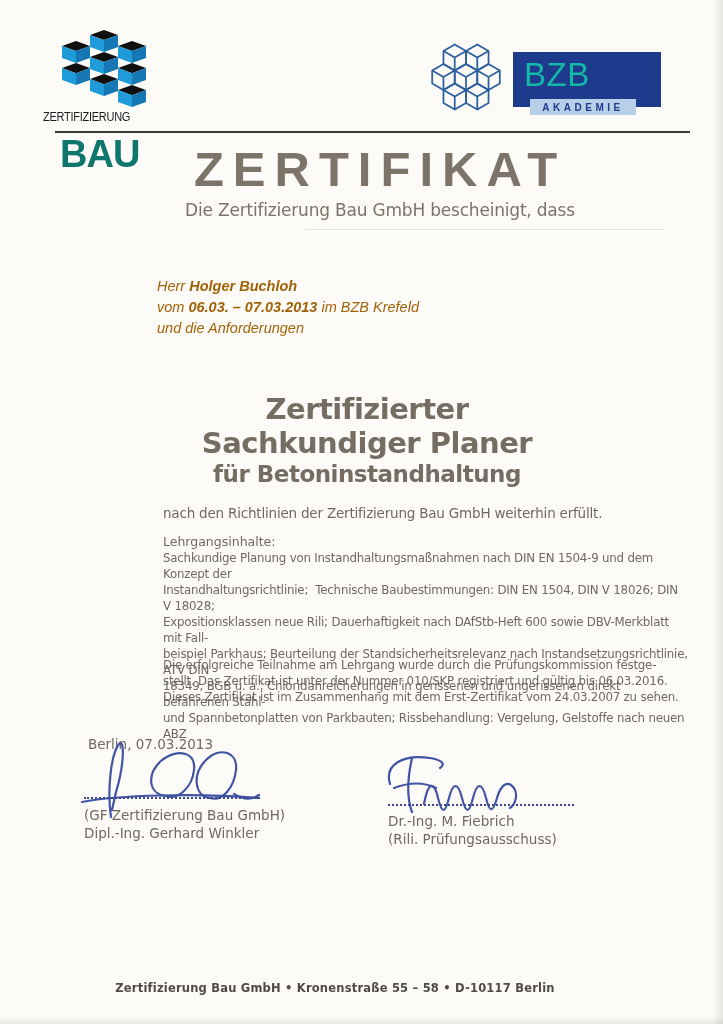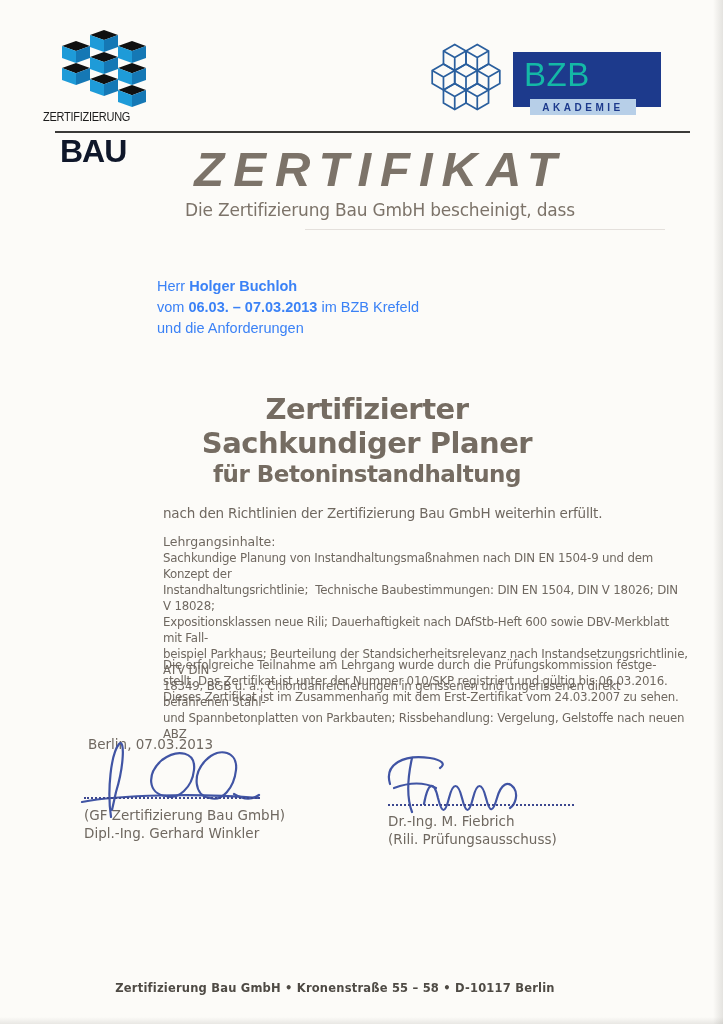--- a/index.html
+++ b/index.html
@@ -4,33 +4,33 @@
 <style>
   html,body{margin:0;padding:0;background:#8a8a8a;}
   .page{
     position:relative;width:723px;height:1024px;margin:0 auto;
     background:#fcfbf8;overflow:hidden;
     font-family:"Liberation Sans",sans-serif;
   }
   .abs{position:absolute;}
   
   .zb-word{font-size:12.5px;letter-spacing:-0.3px;color:#1c1c1c;transform:scaleX(0.88);transform-origin:left;white-space:nowrap;}
-  .bau-word{font-size:32px;font-weight:900;color:#0f172a;letter-spacing:-1px;white-space:nowrap;}
+  .bau-word{font-size:38px;font-weight:900;color:#0f766e;letter-spacing:-1px;white-space:nowrap;}
   .hr-top{height:2px;background:#3b3a38;}
   .bzb-box{background:#1d3a8c;width:148px;height:55px;}
   .bzb-text{color:#14b8a6;font-weight:400;font-size:33px;letter-spacing:0.5px;position:absolute;left:11px;top:4px;}
   .akademie-strip{background:#b7cfe8;width:106px;height:16px;position:absolute;left:17px;top:47px;
     display:flex;align-items:center;justify-content:center;}
   .akademie-text{color:#1d3a8c;font-weight:700;font-size:10px;letter-spacing:3.5px;white-space:nowrap;}
   
   .title-wrap{width:460px;text-align:center;}
-  .cert-title{font-size:49px;font-weight:700;letter-spacing:9px;color:#7c7369;white-space:nowrap;font-style:italic;}
+  .cert-title{font-size:49px;font-weight:700;letter-spacing:9px;color:#7c7369;white-space:nowrap;}
   .cert-subtitle{font-size:17px;color:#7c7369;margin-top:3px;font-family:"DejaVu Sans",sans-serif;letter-spacing:-0.2px;}
   
-  .recipient{font-size:14.5px;line-height:21px;color:#3b82f6;}
+  .recipient{font-size:14.5px;line-height:21px;color:#a16207;font-style:italic;}
   .recipient b{font-weight:700;}
   
   .award{width:510px;text-align:center;color:#756c62;font-family:"DejaVu Sans",sans-serif;}
   .award .l1,.award .l2{font-size:29px;font-weight:700;line-height:34px;letter-spacing:-0.5px;}
   .award .l3{font-size:23px;font-weight:700;line-height:28px;letter-spacing:-0.5px;}
   
   .taupe{color:#6f6860;font-family:"DejaVu Sans",sans-serif;}
   .confirm-line{font-size:13.5px;letter-spacing:-0.2px;white-space:nowrap;}
   .contents-label{font-size:12.5px;}
   .body-para{font-size:11.8px;line-height:16px;white-space:pre-wrap;width:525px;letter-spacing:-0.2px;}

